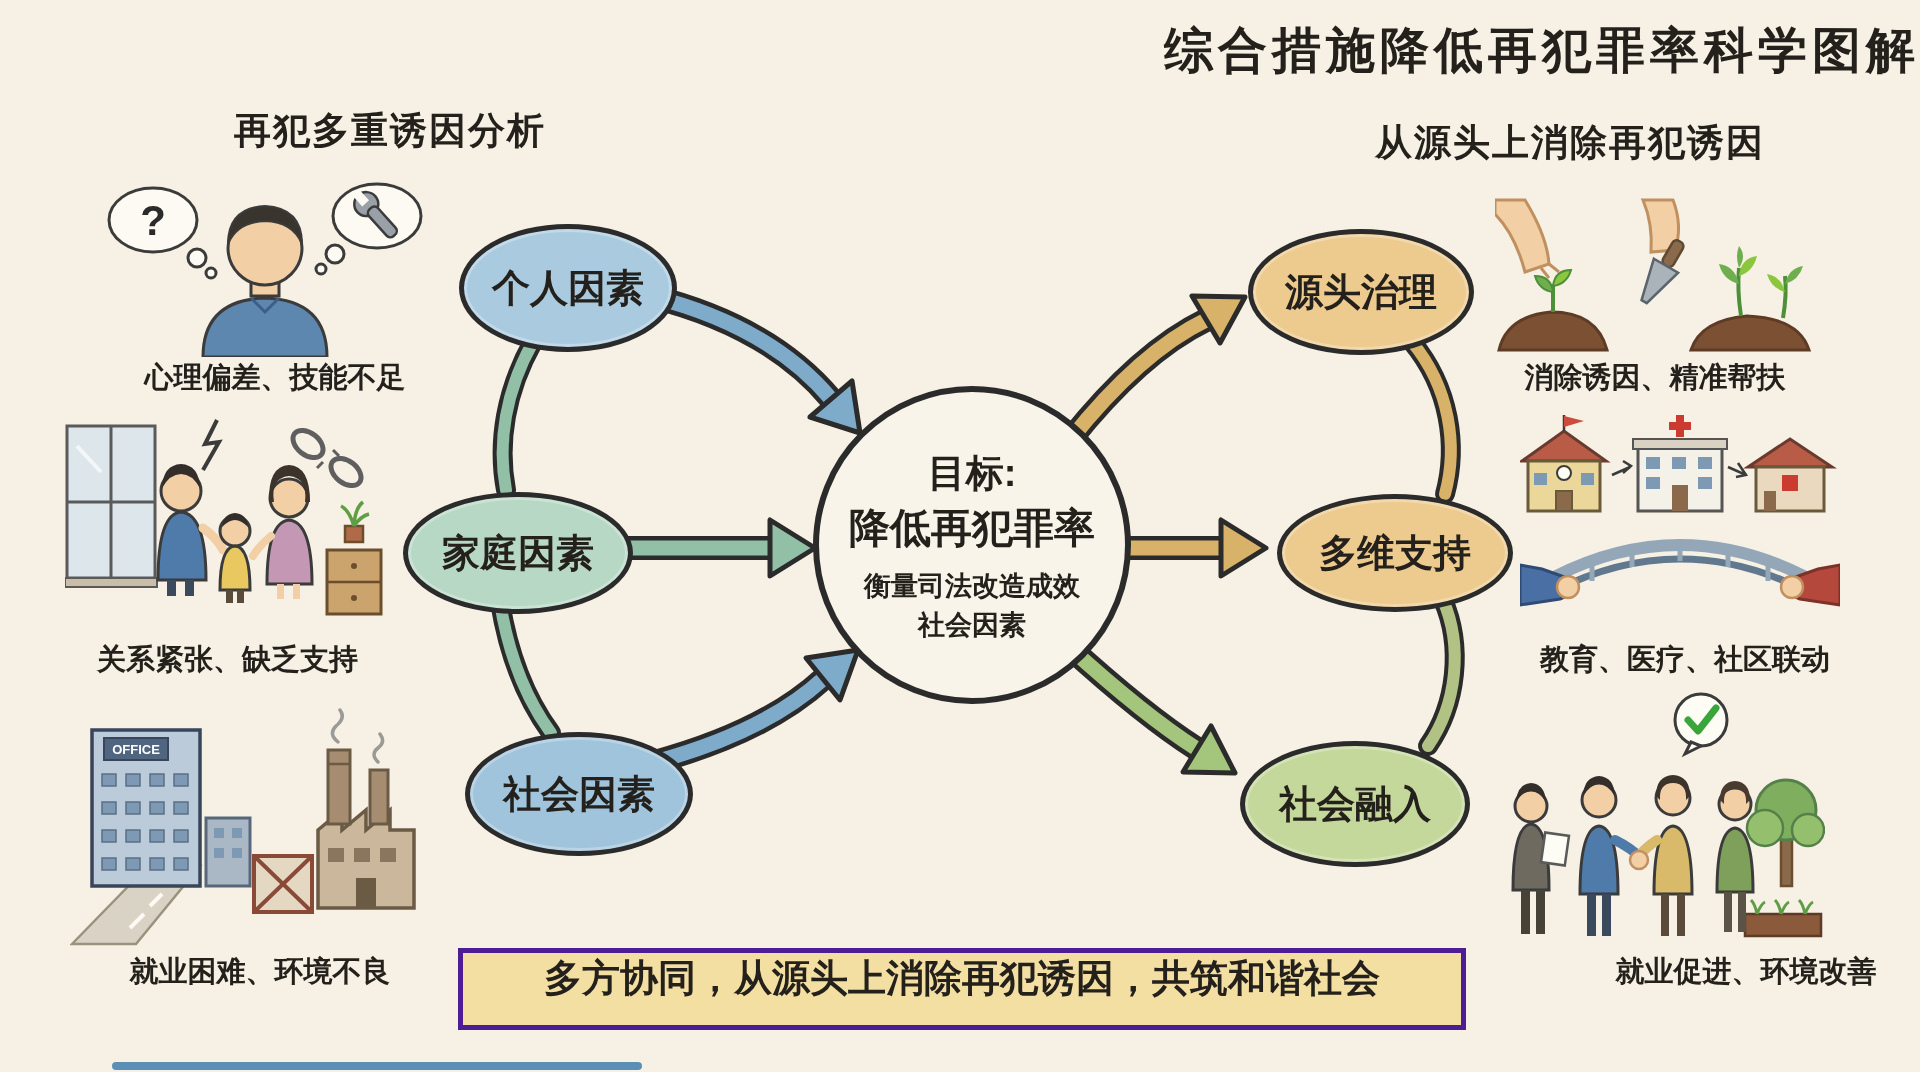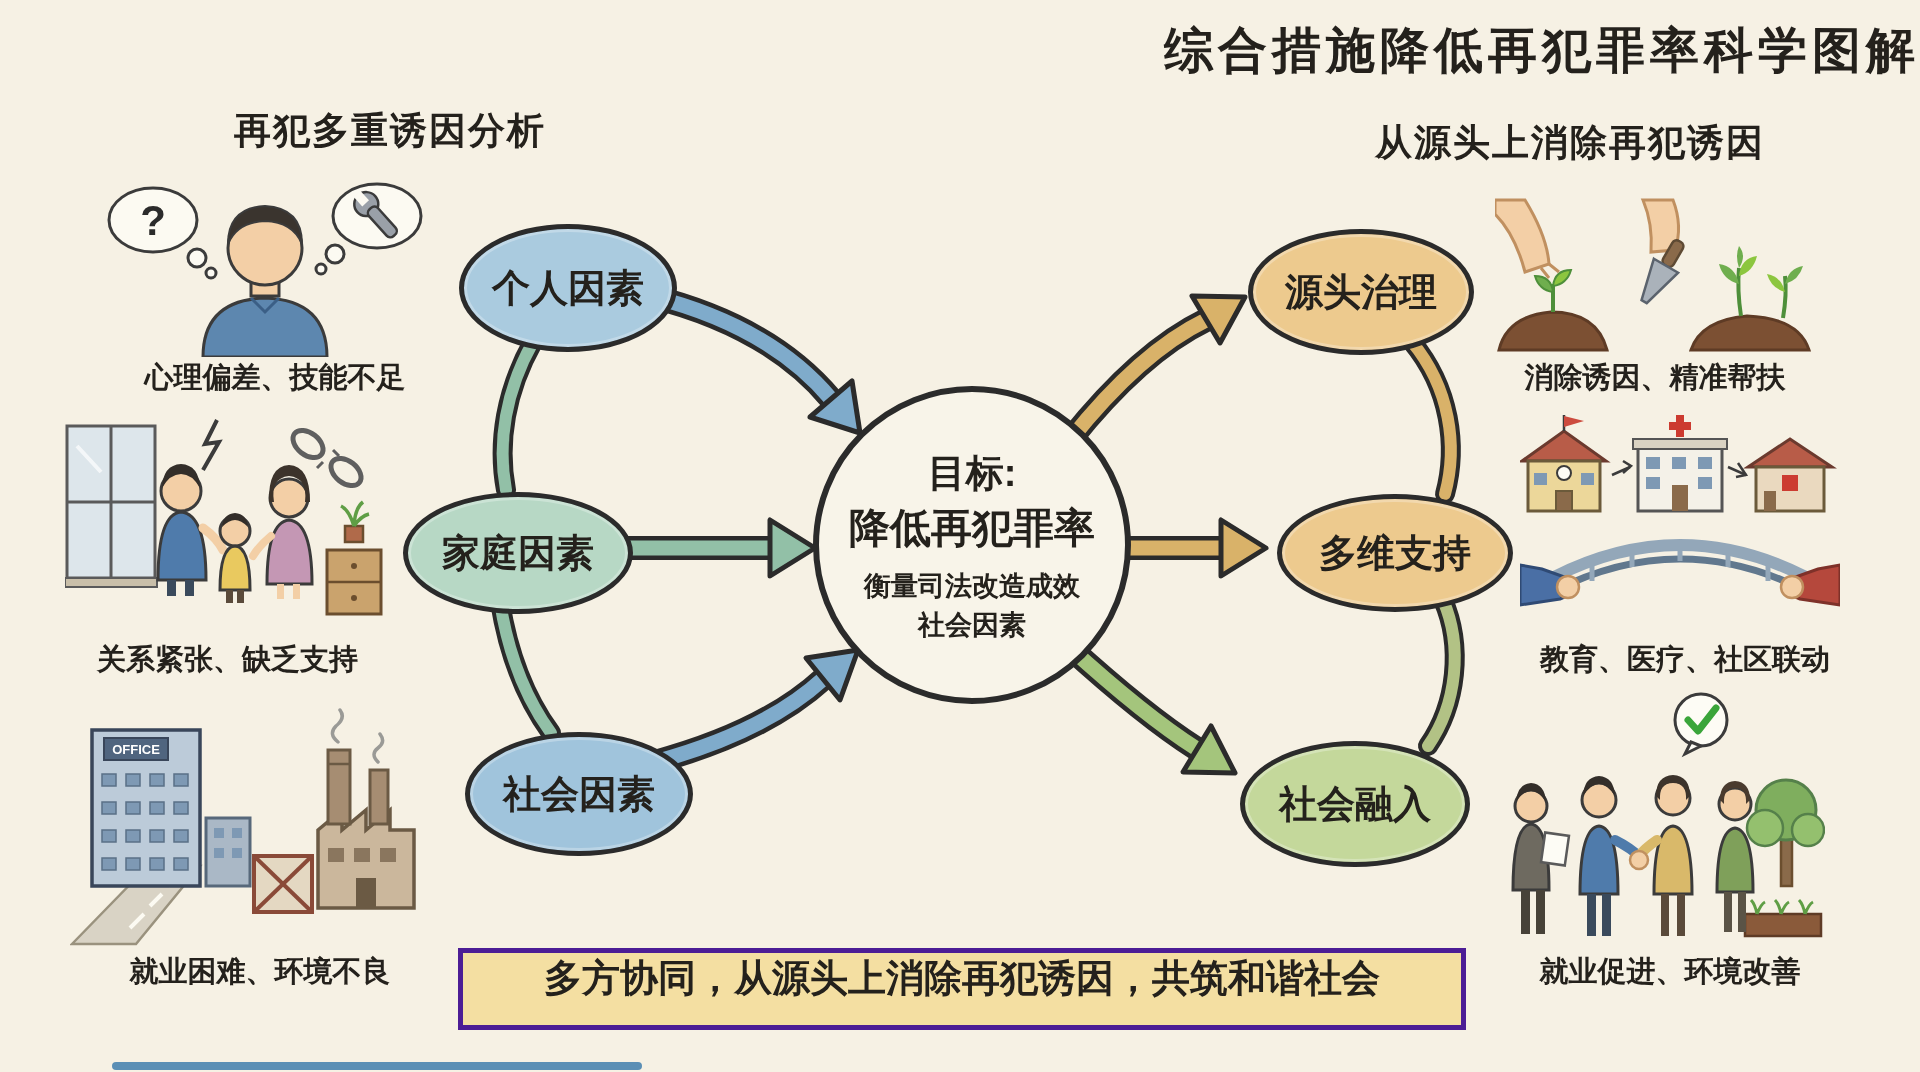--- a/index.html
+++ b/index.html
@@ -378,21 +378,21 @@
       <rect x="182" y="206" width="8" height="42" fill="#5a4a3a"></rect>
     </g>
     <g>
       <circle cx="240" cy="116" r="16" fill="#f3cfa6" stroke="#3b3b3b" stroke-width="3"></circle>
       <path d="M 225 112 Q 225 94 240 93 Q 255 94 255 112 L 251 116 Q 252 100 240 100 Q 228 100 229 116 Z" fill="#4a3b2e"></path>
       <path d="M 222 204 Q 222 142 240 140 Q 258 142 258 204 Z" fill="#7fa05a" stroke="#3b3b3b" stroke-width="3"></path>
       <rect x="229" y="204" width="8" height="40" fill="#5a5346"></rect>
       <rect x="243" y="204" width="8" height="40" fill="#5a5346"></rect>
     </g>
   </svg>
-  <div class="caption" style="left:1505px;top:952px;width:330px;">就业促进、环境改善</div>
+  <div class="caption" style="left:1581px;top:952px;width:330px;">就业促进、环境改善</div>
 
   <div class="banner" style="background: rgb(244, 223, 162);">
     <span>多方协同，从源头上消除再犯诱因，共筑和谐社会</span>
   </div>
 
   <div class="bottom-line" style="background: rgb(91, 143, 181);"></div>
 
 </div>
 
 </body></html>

